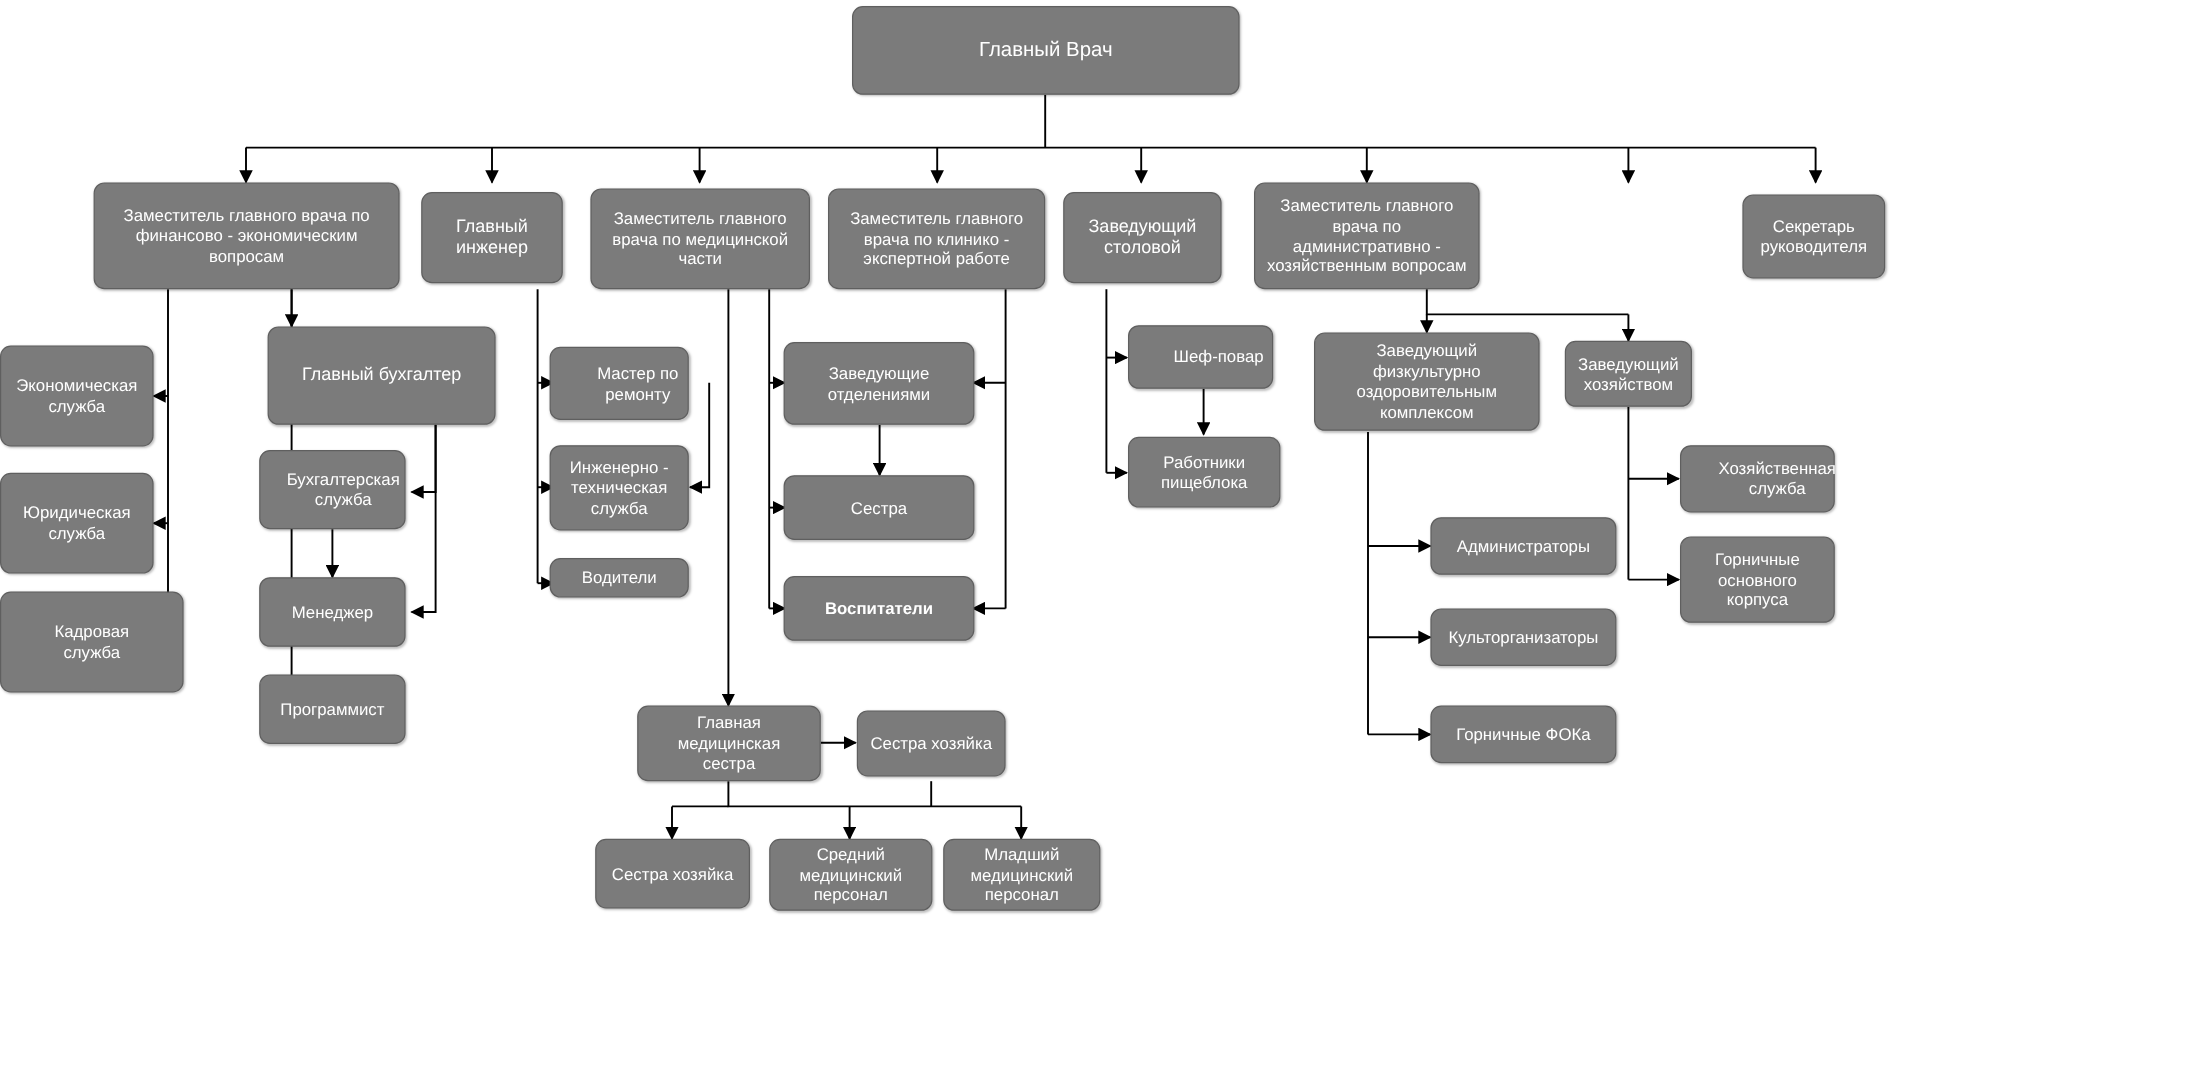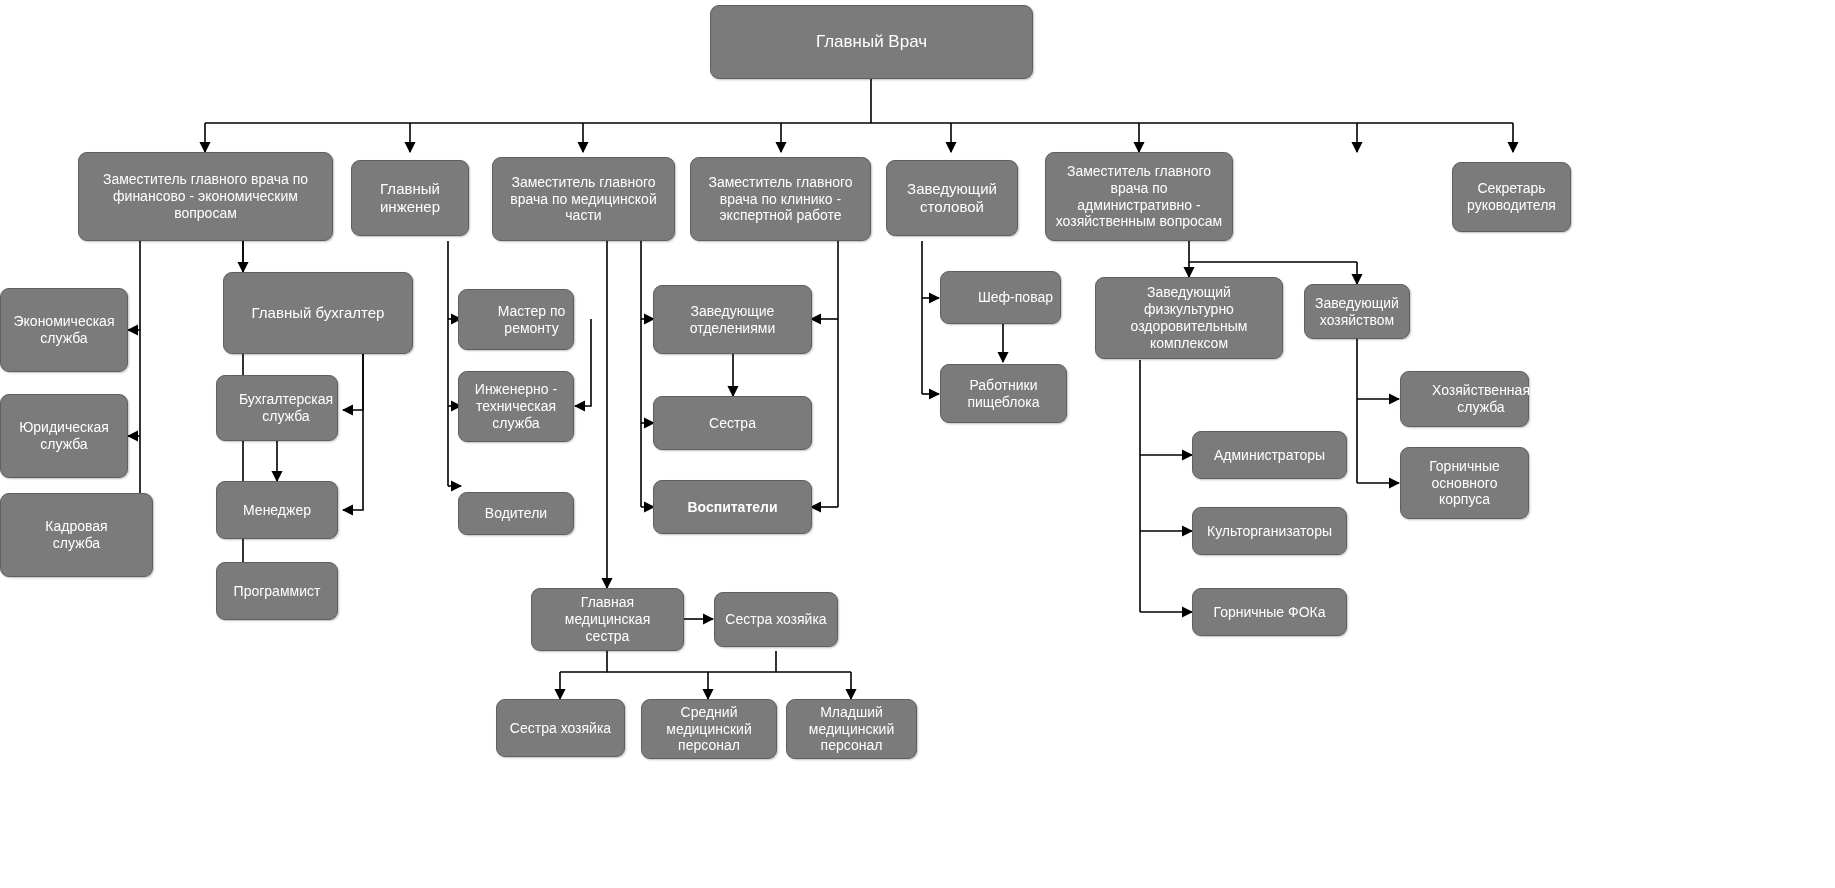--- a/index.html
+++ b/index.html
@@ -177,21 +177,21 @@
 
   <div class="node small" style="left:216px;top:562px;width:122px;height:58px;">Программист</div>
 
   <div class="node small" style="left:458px;top:289px;width:116px;height:61px;padding-left:37px;">Мастер по
 ремонту</div>
 
   <div class="node small" style="left:458px;top:371px;width:116px;height:71px;">Инженерно -
 техническая
 служба</div>
 
-  <div class="node small" style="left:458px;top:492px;width:116px;height:43px;">Водители</div>
+  <div class="node small" style="left:458px;top:465px;width:116px;height:33px;">Водители</div>
 
   <div class="node small" style="left:653px;top:285px;width:159px;height:69px;">Заведующие
 отделениями</div>
 
   <div class="node small" style="left:653px;top:396px;width:159px;height:54px;">Сестра</div>
 
   <div class="node small" style="left:653px;top:480px;width:159px;height:54px;font-weight:bold;">Воспитатели</div>
 
   <div class="node small" style="left:531px;top:588px;width:153px;height:63px;">Главная
 медицинская

